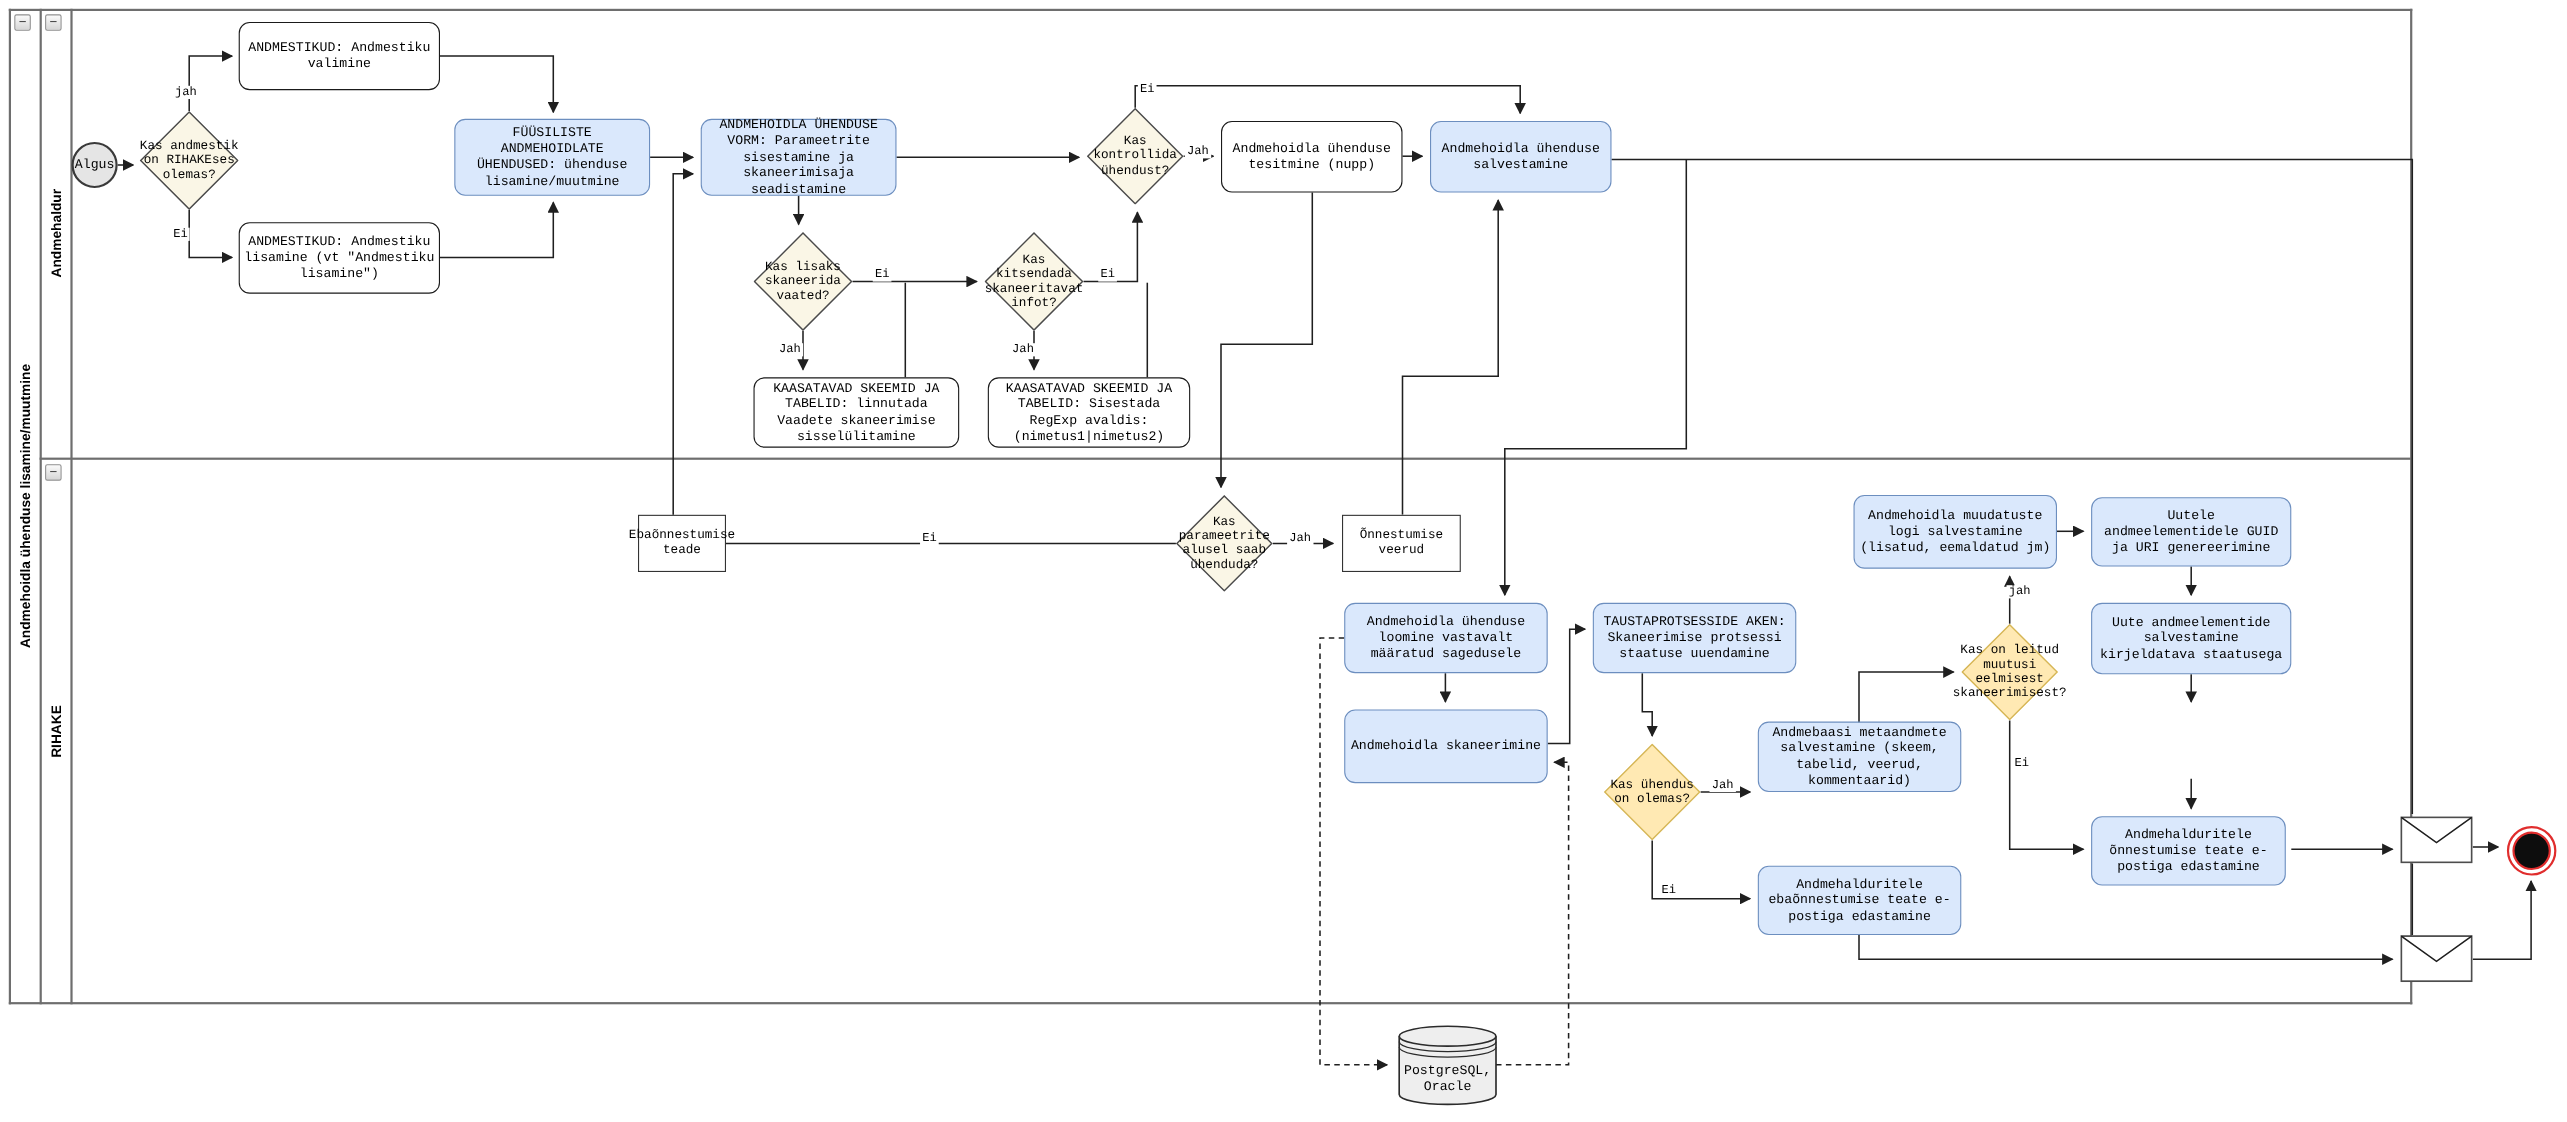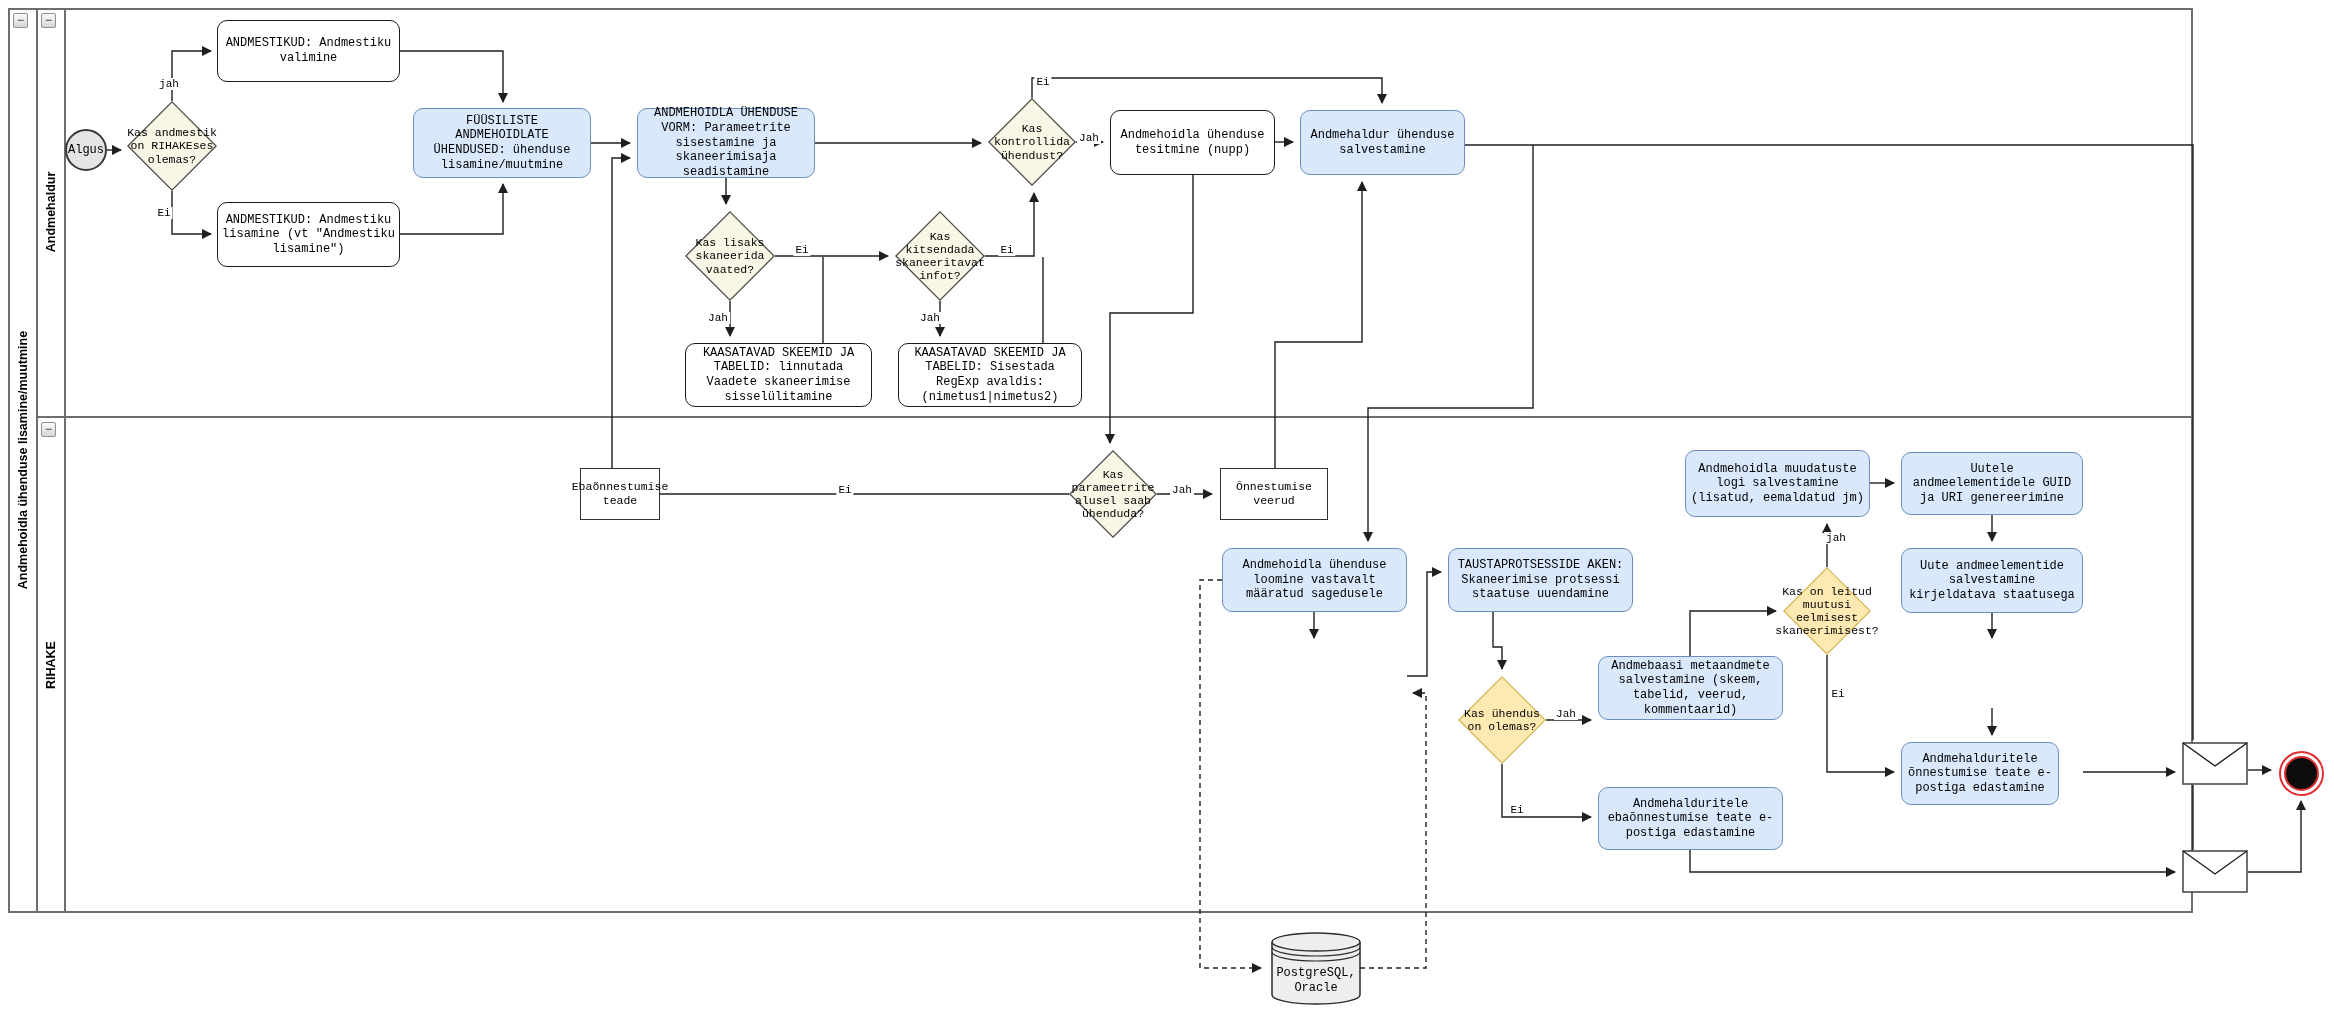--- a/index.html
+++ b/index.html
@@ -144,35 +144,36 @@
 
   <div class="node diamond" style="left:988px;top:98px;width:88px;height:88px">
     <svg viewBox="0 0 100 100" preserveAspectRatio="none">
       <polygon class="cream" points="50,1 99,50 50,99 1,50" vector-effect="non-scaling-stroke" stroke-width="1.3"></polygon>
       </svg>
     <span class="lbl">Kas kontrollida ühendust?</span>
   </div>
 
   <div class="node task" style="left:1110px;top:110px;width:165px;height:65px">Andmehoidla ühenduse tesitmine (nupp)</div>
 
-  <div class="node task blue" style="left:1300px;top:110px;width:165px;height:65px">Andmehaldur ühenduse salvestamine</div>
+  <div class="node task blue" style="left:1300px;top:110px;width:165px;height:65px">Andmehoidla ühenduse salvestamine</div>
 
   <div class="node plain" style="left:580px;top:468px;width:80px;height:52px">Ebaõnnestumise teade</div>
 
   <div class="node diamond" style="left:1069px;top:450px;width:88px;height:88px">
     <svg viewBox="0 0 100 100" preserveAspectRatio="none">
       <polygon class="cream" points="50,1 99,50 50,99 1,50" vector-effect="non-scaling-stroke" stroke-width="1.3"></polygon>
       </svg>
     <span class="lbl">Kas parameetrite alusel saab ühenduda?</span>
   </div>
 
   <div class="node plain" style="left:1220px;top:468px;width:108px;height:52px">Õnnestumise veerud</div>
 
   <div class="node task blue" style="left:1222px;top:548px;width:185px;height:64px">Andmehoidla ühenduse loomine vastavalt määratud sagedusele</div>
 
+  <div class="node task blue" style="left:1222px;top:645px;width:185px;height:67px">Andmehoidla skaneerimine</div>
 
   <div class="node task blue" style="left:1448px;top:548px;width:185px;height:64px">TAUSTAPROTSESSIDE AKEN: Skaneerimise protsessi staatuse uuendamine</div>
 
   <div class="node diamond" style="left:1458px;top:676px;width:88px;height:88px">
     <svg viewBox="0 0 100 100" preserveAspectRatio="none">
       <polygon class="yellow" points="50,1 99,50 50,99 1,50" vector-effect="non-scaling-stroke" stroke-width="1.3"></polygon>
       </svg>
     <span class="lbl">Kas ühendus on olemas?</span>
   </div>
 
@@ -187,21 +188,21 @@
       <polygon class="yellow" points="50,1 99,50 50,99 1,50" vector-effect="non-scaling-stroke" stroke-width="1.3"></polygon>
       </svg>
     <span class="lbl">Kas on leitud muutusi eelmisest skaneerimisest?</span>
   </div>
 
   <div class="node task blue" style="left:1901px;top:452px;width:182px;height:63px">Uutele andmeelementidele GUID ja URI genereerimine</div>
 
   <div class="node task blue" style="left:1901px;top:548px;width:182px;height:65px">Uute andmeelementide salvestamine kirjeldatava staatusega</div>
 
 
-  <div class="node task blue" style="left:1901px;top:742px;width:158px;height:63px">Andmehalduritele õnnestumise teate e-postiga edastamine</div>
+  <div class="node task blue" style="left:1901px;top:742px;width:177px;height:63px">Andmehalduritele õnnestumise teate e-postiga edastamine</div>
 
   <div class="shape" style="left:2182px;top:742px">
     <svg width="66" height="43">
       <rect x="1" y="1" width="64" height="41" fill="#fff" stroke="#4d4d4d" stroke-width="1.6"></rect>
       <polyline points="1,1 33,24 65,1" fill="none" stroke="#1f1f1f" stroke-width="1.4"></polyline>
     </svg>
   </div>
   <div class="shape" style="left:2182px;top:850px">
     <svg width="66" height="43">
       <rect x="1" y="1" width="64" height="41" fill="#fff" stroke="#4d4d4d" stroke-width="1.6"></rect>

